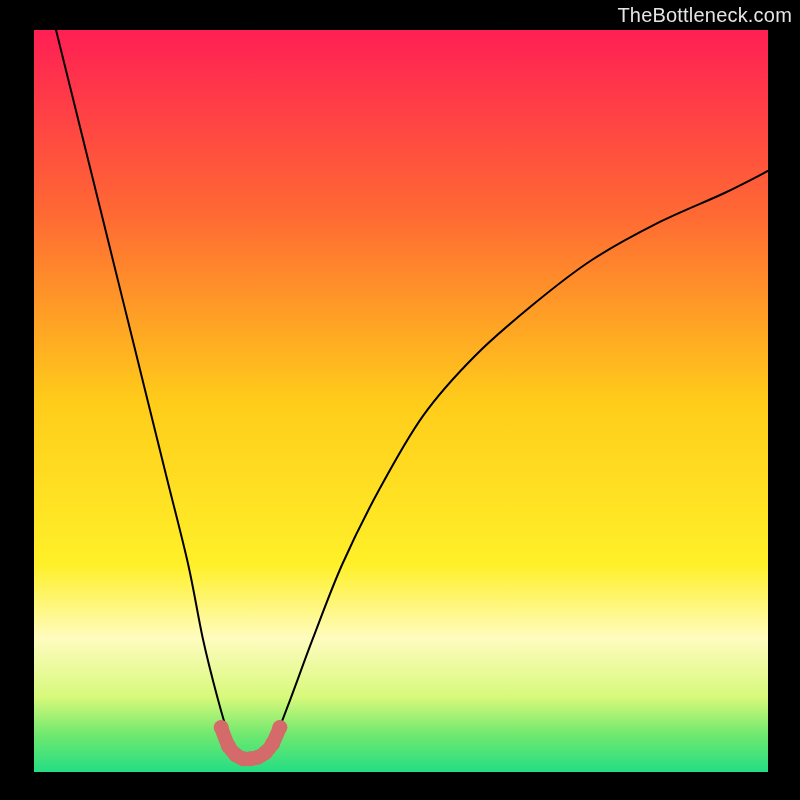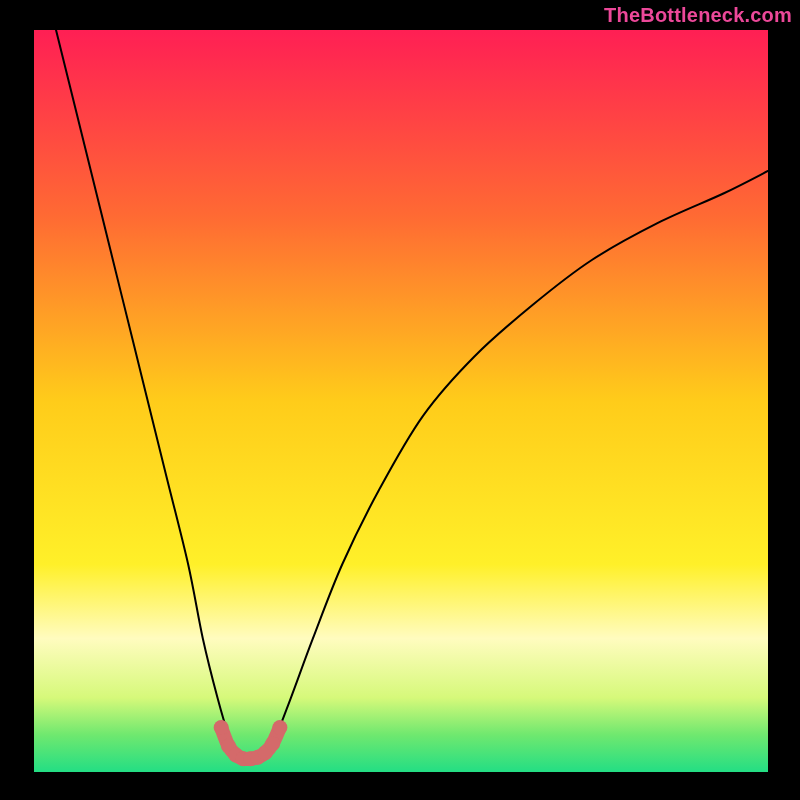--- a/index.html
+++ b/index.html
@@ -16,24 +16,24 @@
     left: 0;
     top: 0;
     width: 800px;
     height: 800px;
     background: #000;
   }
   .watermark {
     position: absolute;
     top: 4px;
     right: 8px;
-    color: #ec4899;
+    color: #e5e5e5;
     font-size: 20px;
     letter-spacing: 0.2px;
-    font-weight: 700;
+    font-weight: 400;
   }
   svg {
     position: absolute;
     left: 0;
     top: 0;
   }
 </style>
 </head>
 <body>
 

